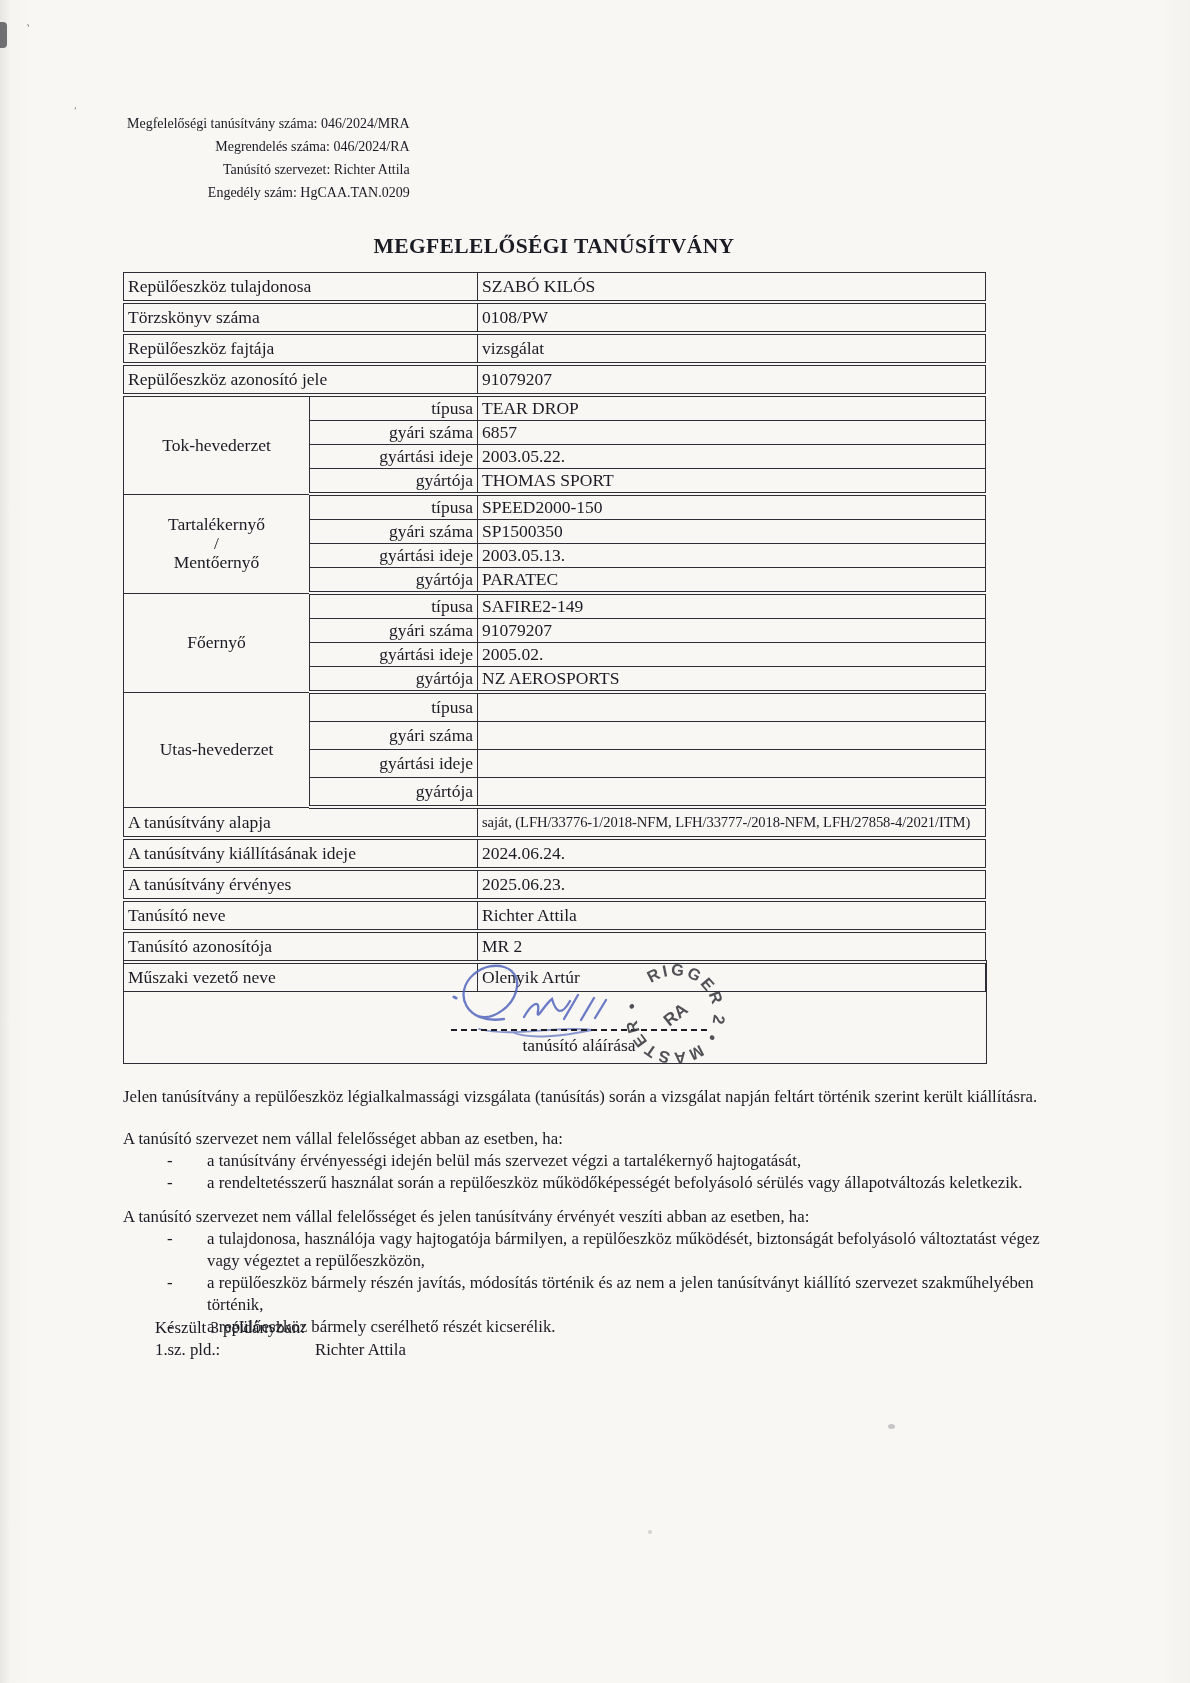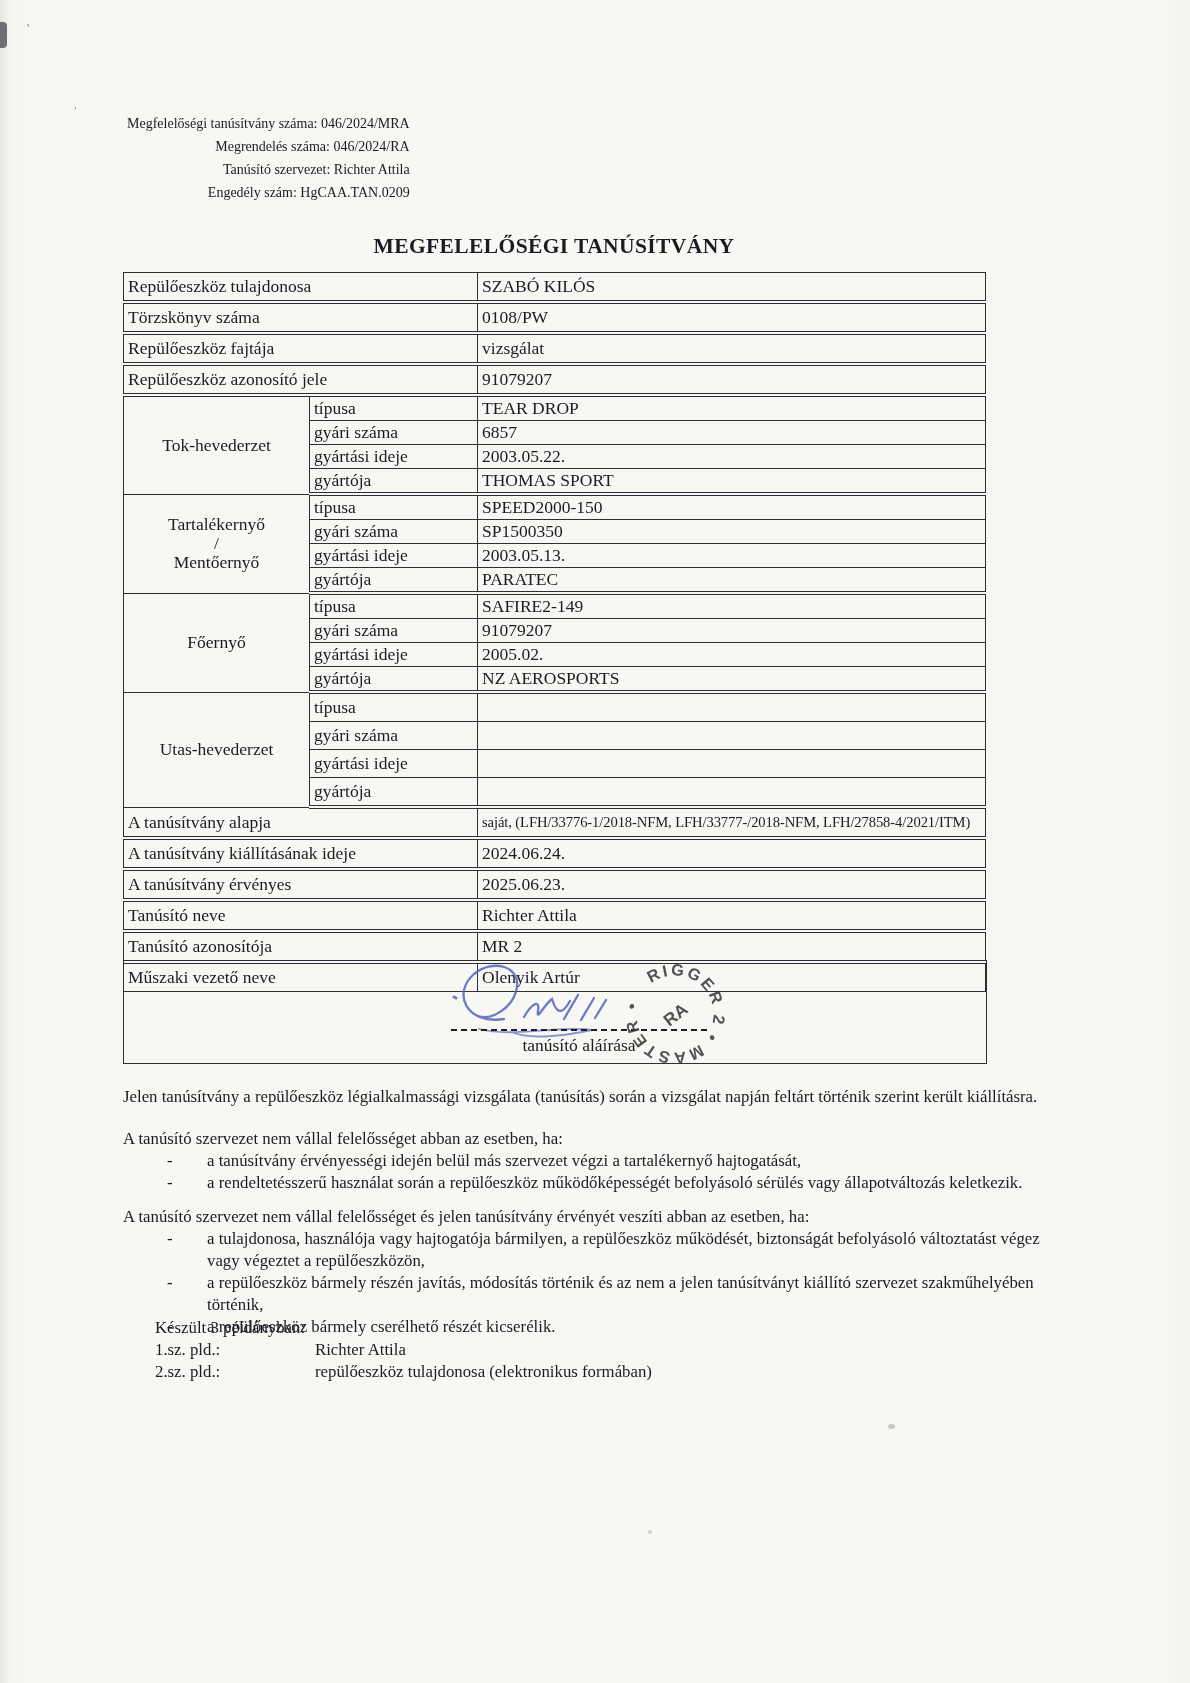--- a/index.html
+++ b/index.html
@@ -32,21 +32,21 @@
     position:absolute;left:123px;top:272px;width:862px;
     border-collapse:collapse;table-layout:fixed;
     font-size:17.5px;
   }
   table.cert td{
     border:1.6px solid #2e2e36;
     padding:0 4px;vertical-align:middle;
     overflow:hidden;white-space:nowrap;
   }
   td.lbl{padding-left:12px;}
-  td.sub{padding-left:12px;}
+  td.sub{padding-left:12px;text-align:right;}
   td.val{padding-left:14px;}
   td.grp{text-align:center;line-height:19px;}
   td.grp span{display:block;}
   tr.r-top td{height:27px;}
   tr.r-sub td{height:23px;}
   tr.r-bot td{height:27px;}
   tr.sep td{border-bottom:4px double #2e2e36;}
   td.small-val{font-size:14.6px;letter-spacing:-0.1px;}
 
   .sig-box{
@@ -278,19 +278,15 @@
       <span class="txt">a repülőeszköz bármely cserélhető részét kicserélik.</span>
     </div>
   </div>
 
   <div class="para p-copies">
     <div>Készült 3 példányban:</div>
     <div class="copy-row">
       <span class="cnum">1.sz. pld.:</span>
       <span>Richter Attila</span>
     </div>
-    <div class="copy-row">
-      <span class="cnum">2.sz. pld.:</span>
-      <span>repülőeszköz tulajdonosa (elektronikus formában)</span>
-    </div>
   </div>
 
 </div>
 
 </body></html>

